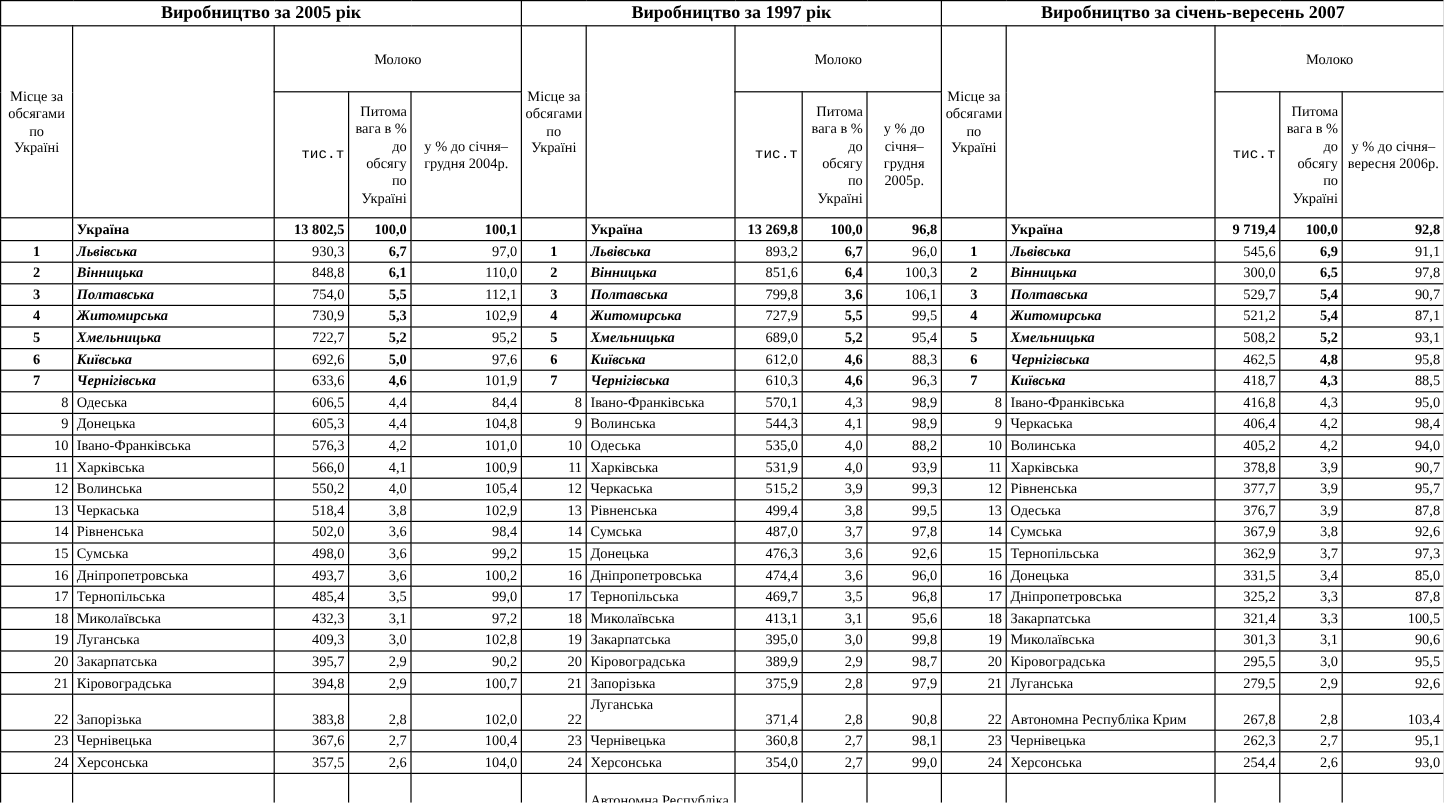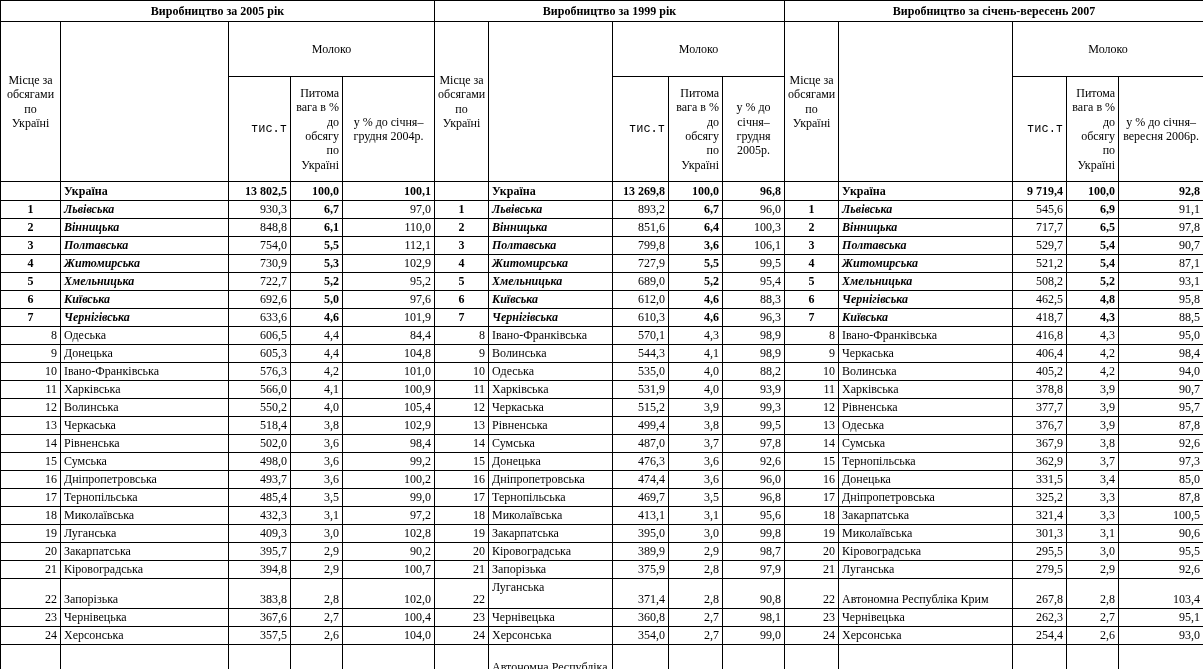--- a/index.html
+++ b/index.html
@@ -9,21 +9,21 @@
   }
   table.prod {
     border-collapse:collapse; table-layout:fixed; width:1203px;
     font-size:12px;
   }
   table.prod th, table.prod td {
     border:1px solid #000; padding:0 3px; overflow:hidden;
     vertical-align:middle; line-height:1.2;
   }
   tr.title-row th {
-    height:18px; font-weight:bold; font-size:12px; text-align:center; padding:1px 14px;
+    height:18px; font-weight:bold; font-size:15px; text-align:center; padding:1px 14px;
   }
   th.place-h {
     font-weight:normal; text-align:center; vertical-align:bottom;
     padding:0 4px 5px 4px; line-height:1.3;
   }
   th.name-h { font-weight:normal; }
   th.milk-h {
     font-weight:normal; text-align:center; vertical-align:bottom;
     height:54px; padding-bottom:3px;
   }
@@ -63,21 +63,21 @@
         <col style="width:62px">
       <col style="width:54px">
         <col style="width:174px">
         <col style="width:54px">
         <col style="width:52px">
         <col style="width:85px">
     </colgroup>
     <thead>
       <tr class="title-row">
         <th colspan="5">Виробництво за 2005 рік</th>
-        <th colspan="5">Виробництво за 1999 рік</th>
+        <th colspan="5">Виробництво за 1997 рік</th>
         <th colspan="5">Виробництво за січень-вересень 2007</th>
       </tr>
       <tr>
         <th rowspan="2" class="place-h">Місце за обсягами по Україні</th>
         <th rowspan="2" class="name-h"></th>
         <th colspan="3" class="milk-h">Молоко</th>
         <th rowspan="2" class="place-h">Місце за обсягами по Україні</th>
         <th rowspan="2" class="name-h"></th>
         <th colspan="3" class="milk-h">Молоко</th>
         <th rowspan="2" class="place-h">Місце за обсягами по Україні</th>
@@ -137,21 +137,21 @@
           <td class="num">848,8</td>
           <td class="num b">6,1</td>
           <td class="num">110,0</td>
           <td class="rank c b">2</td>
           <td class="name bi">Вінницька</td>
           <td class="num">851,6</td>
           <td class="num b">6,4</td>
           <td class="num">100,3</td>
           <td class="rank c b">2</td>
           <td class="name bi">Вінницька</td>
-          <td class="num">717,7</td>
+          <td class="num">300,0</td>
           <td class="num b">6,5</td>
           <td class="num">97,8</td>
         </tr>
         <tr>
           <td class="rank c b">3</td>
           <td class="name bi">Полтавська</td>
           <td class="num">754,0</td>
           <td class="num b">5,5</td>
           <td class="num">112,1</td>
           <td class="rank c b">3</td>

